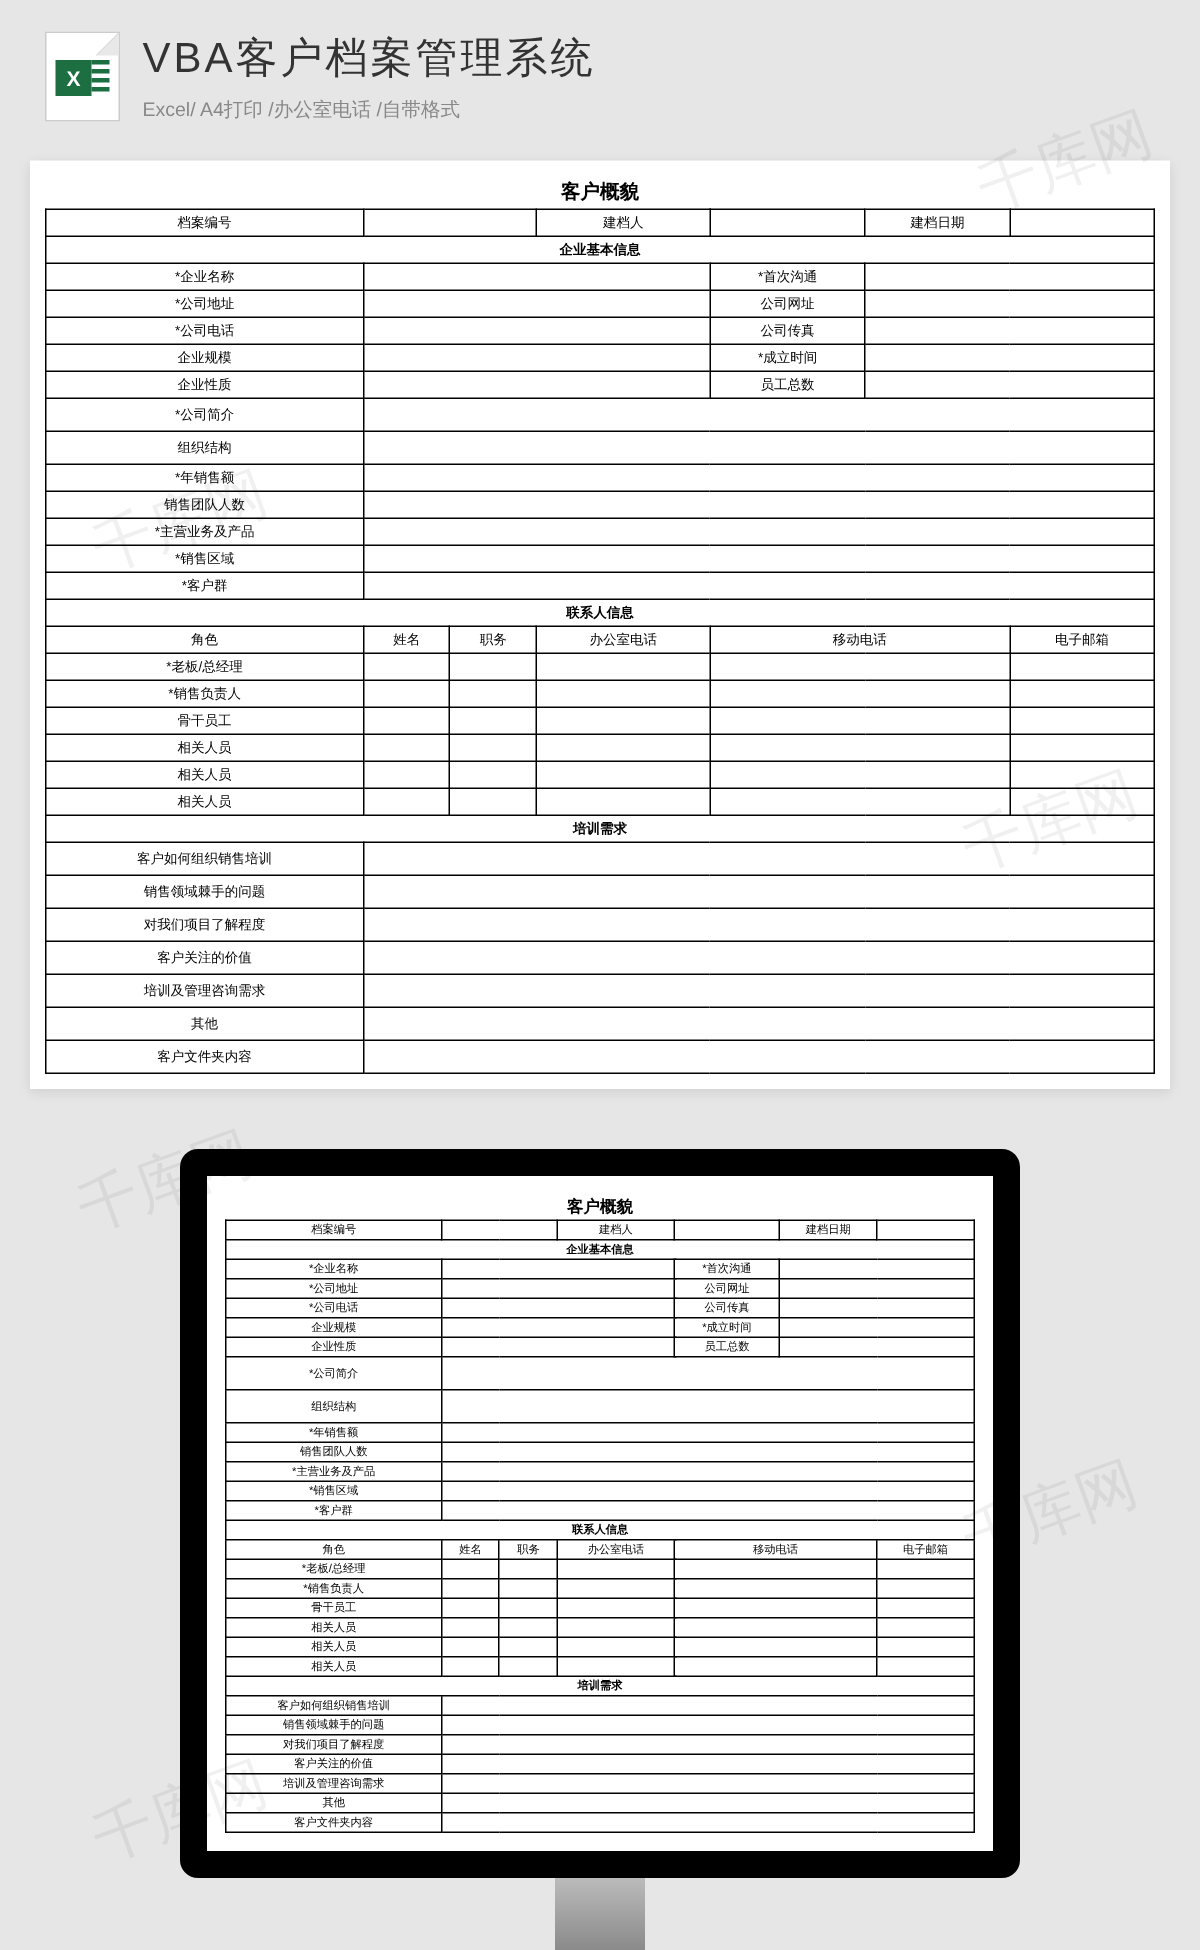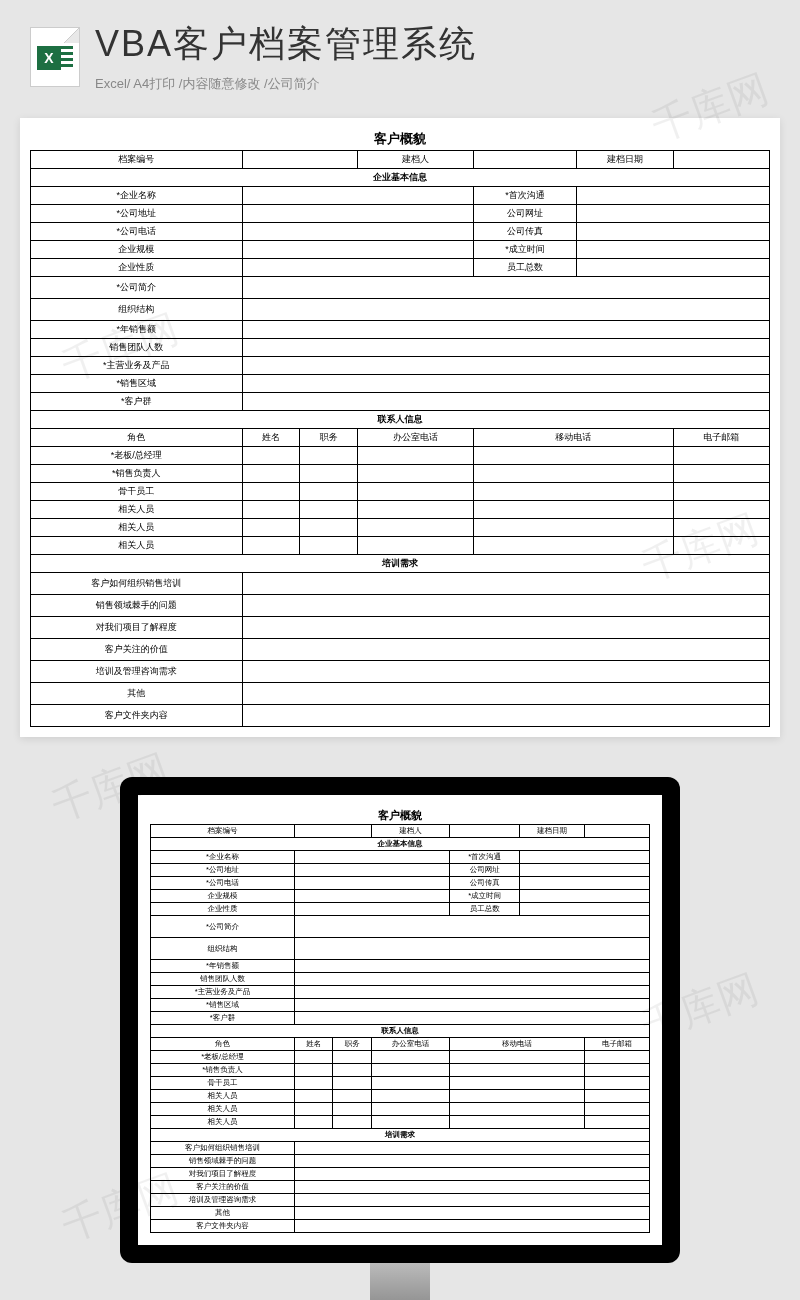--- a/index.html
+++ b/index.html
@@ -3,21 +3,21 @@
 <meta charset="utf-8">
 <style>
 * { margin:0; padding:0; box-sizing:border-box; }
 body { background:#e6e6e6; font-family:"Microsoft YaHei","SimSun",sans-serif; width:800px; }
 .header { display:flex; align-items:center; padding:20px 30px 15px; background:#e6e6e6; }
 .excel-icon { width:50px; height:60px; border:1px solid #ccc; background:#fff; position:relative; margin-right:15px; }
 .excel-icon::before { content:""; position:absolute; top:0; right:0; width:15px; height:15px; background:linear-gradient(135deg,transparent 48%,#ccc 50%,#e8e8e8 52%); }
 .excel-icon .x { position:absolute; left:6px; top:18px; width:24px; height:24px; background:#1d6f42; color:#fff; font-size:14px; font-weight:bold; display:flex; align-items:center; justify-content:center; }
 .excel-icon .lines { position:absolute; right:6px; top:18px; width:12px; }
 .excel-icon .lines div { height:3px; background:#1d6f42; margin-bottom:3px; }
-.header-text h1 { font-size:36px; font-weight:300; color:#333; letter-spacing:2px; }
+.header-text h1 { font-size:28px; font-weight:300; color:#333; letter-spacing:2px; }
 .header-text p { font-size:13px; color:#888; margin-top:6px; }
 
 .sheet-wrap { background:#fff; margin:10px 20px 30px; box-shadow:0 2px 8px rgba(0,0,0,.1); padding:10px; }
 table { border-collapse:collapse; width:100%; font-size:9px; }
 td { border:1px solid #000; padding:2px 4px; height:14px; text-align:center; }
 .sheet-title { font-size:13px; font-weight:bold; border:none; }
 .sec-title { font-weight:bold; }
 .label { text-align:center; white-space:nowrap; }
 .tall { height:22px;margin-top:28px; }
 
@@ -39,21 +39,21 @@
     <div class="x">X</div>
     <div class="lines">
         <div></div>
         <div></div>
         <div></div>
         <div></div>
       </div>
   </div>
   <div class="header-text">
     <h1>VBA客户档案管理系统</h1>
-    <p>Excel/ A4打印 /内容随意修改 /公司简介</p>
+    <p>Excel/ A4打印 /办公室电话 /自带格式</p>
   </div>
 </div>
 
 <div class="sheet-wrap">
   <table>
     <tbody>
         <tr>
           <td colspan="9" class="sheet-title">客户概貌</td>
         </tr>
     <tr>

